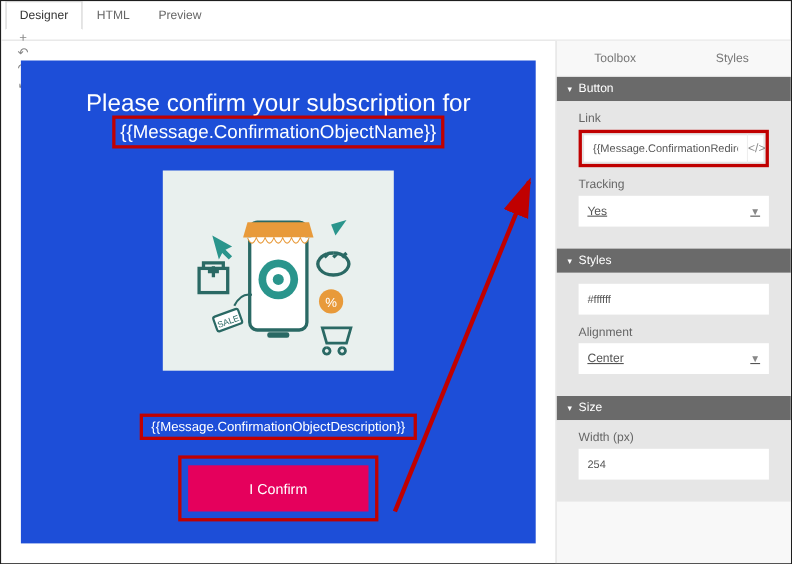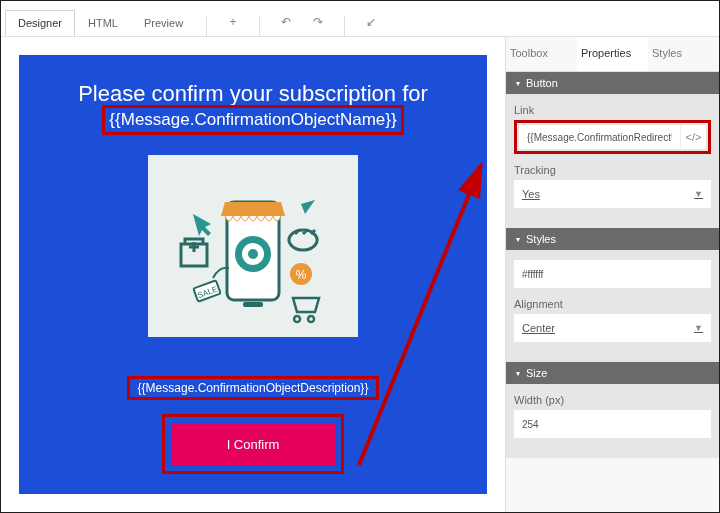--- a/index.html
+++ b/index.html
@@ -1,42 +1,42 @@
 <!DOCTYPE html>
 <html><head>
 <meta charset="utf-8">
 <style>
 * { margin: 0; padding: 0; box-sizing: border-box; font-family: -apple-system, "Segoe UI", sans-serif; }
 body { width: 720px; height: 513px; background: #fff; overflow: hidden; font-size: 12px; color: #444; border:1px solid #1e1e1e;}
-.topbar { height: 36px; display: flex; align-items: flex-end; border-bottom: 1px solid #e0e0e0; padding: 0 4px; }
+.topbar { height: 36px; display: flex; align-items: flex-start; border-bottom: 1px solid #e0e0e0; padding: 0 4px; flex-direction: column; }
 .tabset { display: flex; gap: 0; }
 .tabset .tab { padding: 6px 12px; font-size: 11px; color: #666; cursor: pointer; border:1px solid transparent;}
 .tabset .tab.active { border:1px solid #d0d0d0; border-bottom-color:#fff; color:#333; font-weight:500;}
 .sep { width:1px; height:20px; background:#e0e0e0; margin:0 10px; }
 .tbtn { width: 28px; height: 28px; display:flex; align-items:center; justify-content:center; color:#888; cursor:pointer; margin:0 2px;}
 .main { display:flex; height: calc(100% - 36px); }
 .canvas-wrap { flex:1; padding: 18px; overflow:hidden; }
 .canvas { width: 100%; height: 100%; background:#1d4ed8; position:relative; padding:20px 10px; display:flex; flex-direction:column; align-items:center;}
 .headline { color:#fff; font-size:22px; font-weight:400; text-align:center; margin-top:6px;}
 .macro { color:#fff; font-size:17px; font-weight:400; text-align:center; }
 .hl-box { border:3px solid #c00000; padding:2px 4px; margin-top:-2px;}
 .illus { width:210px; height:190px; background:#e9f0ee; margin-top:20px; display:flex; align-items:center; justify-content:center; position:relative;}
 .desc-container{ margin-top:39px; border:3px solid #c00000; padding:2px 8px;}
 .desc { color:#fff; font-size:12px; text-align:center;}
 .btn-container{ margin-top:14px; border:3px solid #c00000; padding:6px;}
 .cbtn { width:164px; height:42px; background:#e5005c; color:#fff; display:flex; align-items:center; justify-content:center; font-size:13px; cursor:pointer;}
 .arrow-svg{ position:absolute; top:0; left:0; width:100%; height:100%; pointer-events:none;}
 
 .panel { width:214px; border-left:1px solid #e0e0e0; background:#f8f8f8; display:flex; flex-direction:column;}
 .ptabs { display:flex; border-bottom:1px solid #e0e0e0;}
-.ptabs .pt { flex:1; text-align:left; padding:10px 4px; font-size:11px; color:#777; cursor:pointer;}
+.ptabs .pt { flex:1; text-align:center; padding:10px 4px; font-size:11px; color:#777; cursor:pointer;}
 .ptabs .pt.active { background:#fff; color:#333; border-bottom:2px solid transparent; font-weight:500;}
 .section-hd { background:#6a6a6a; color:#fff; font-size:11px; padding:5px 10px; display:flex; align-items:center; gap:6px;}
 .section-hd .caret{ font-size:8px;}
-.section-body { background:#e6e6e6; padding:10px 8px;}
+.section-body { background:#e6e6e6; padding:10px 20px;}
 .flabel { font-size:11px; color:#666; margin-bottom:4px; display:block;}
 .frow { margin-bottom:10px;}
 .finput { display:flex; height:28px; background:#fff; align-items:center;}
 .finput input{ flex:1; border:none; outline:none; font-size:10px; padding:0 8px; color:#555; background:transparent;}
 .finput .pick{ width:26px; height:26px; display:flex; align-items:center;justify-content:center; color:#888; font-size:11px; border-left:1px solid #eee;}
 .link-row{ border:3px solid #c00000; padding:2px; margin-bottom:10px;}
 .link-row .finput{height:24px;}
 .fselect { height:28px; background:#fff; display:flex; align-items:center; padding:0 8px; justify-content:space-between; color:#555; font-size:11px; cursor:pointer;text-decoration:underline;}
 .fselect .dd{ color:#888; font-size:9px;}
 .swatch { width:26px; height:26px; background:#e5005c; }
@@ -111,21 +111,20 @@
             </marker>
           </defs>
         <line x1="340" y1="410" x2="462" y2="110" stroke="#c00000" stroke-width="4" marker-end="url(#ah)"></line>
       </svg>
     </div>
   </div>
 
   <div class="panel">
     <div class="ptabs">
       <div class="pt">Toolbox</div>
-      <div class="pt active">Properties</div>
       <div class="pt">Styles</div>
     </div>
     <div class="panel-scroll">
     <div class="section-hd">
           <span class="caret">▾</span>
           <span>Button</span>
         </div>
     <div class="section-body">
       <span class="flabel">Link</span>
       <div class="link-row">

